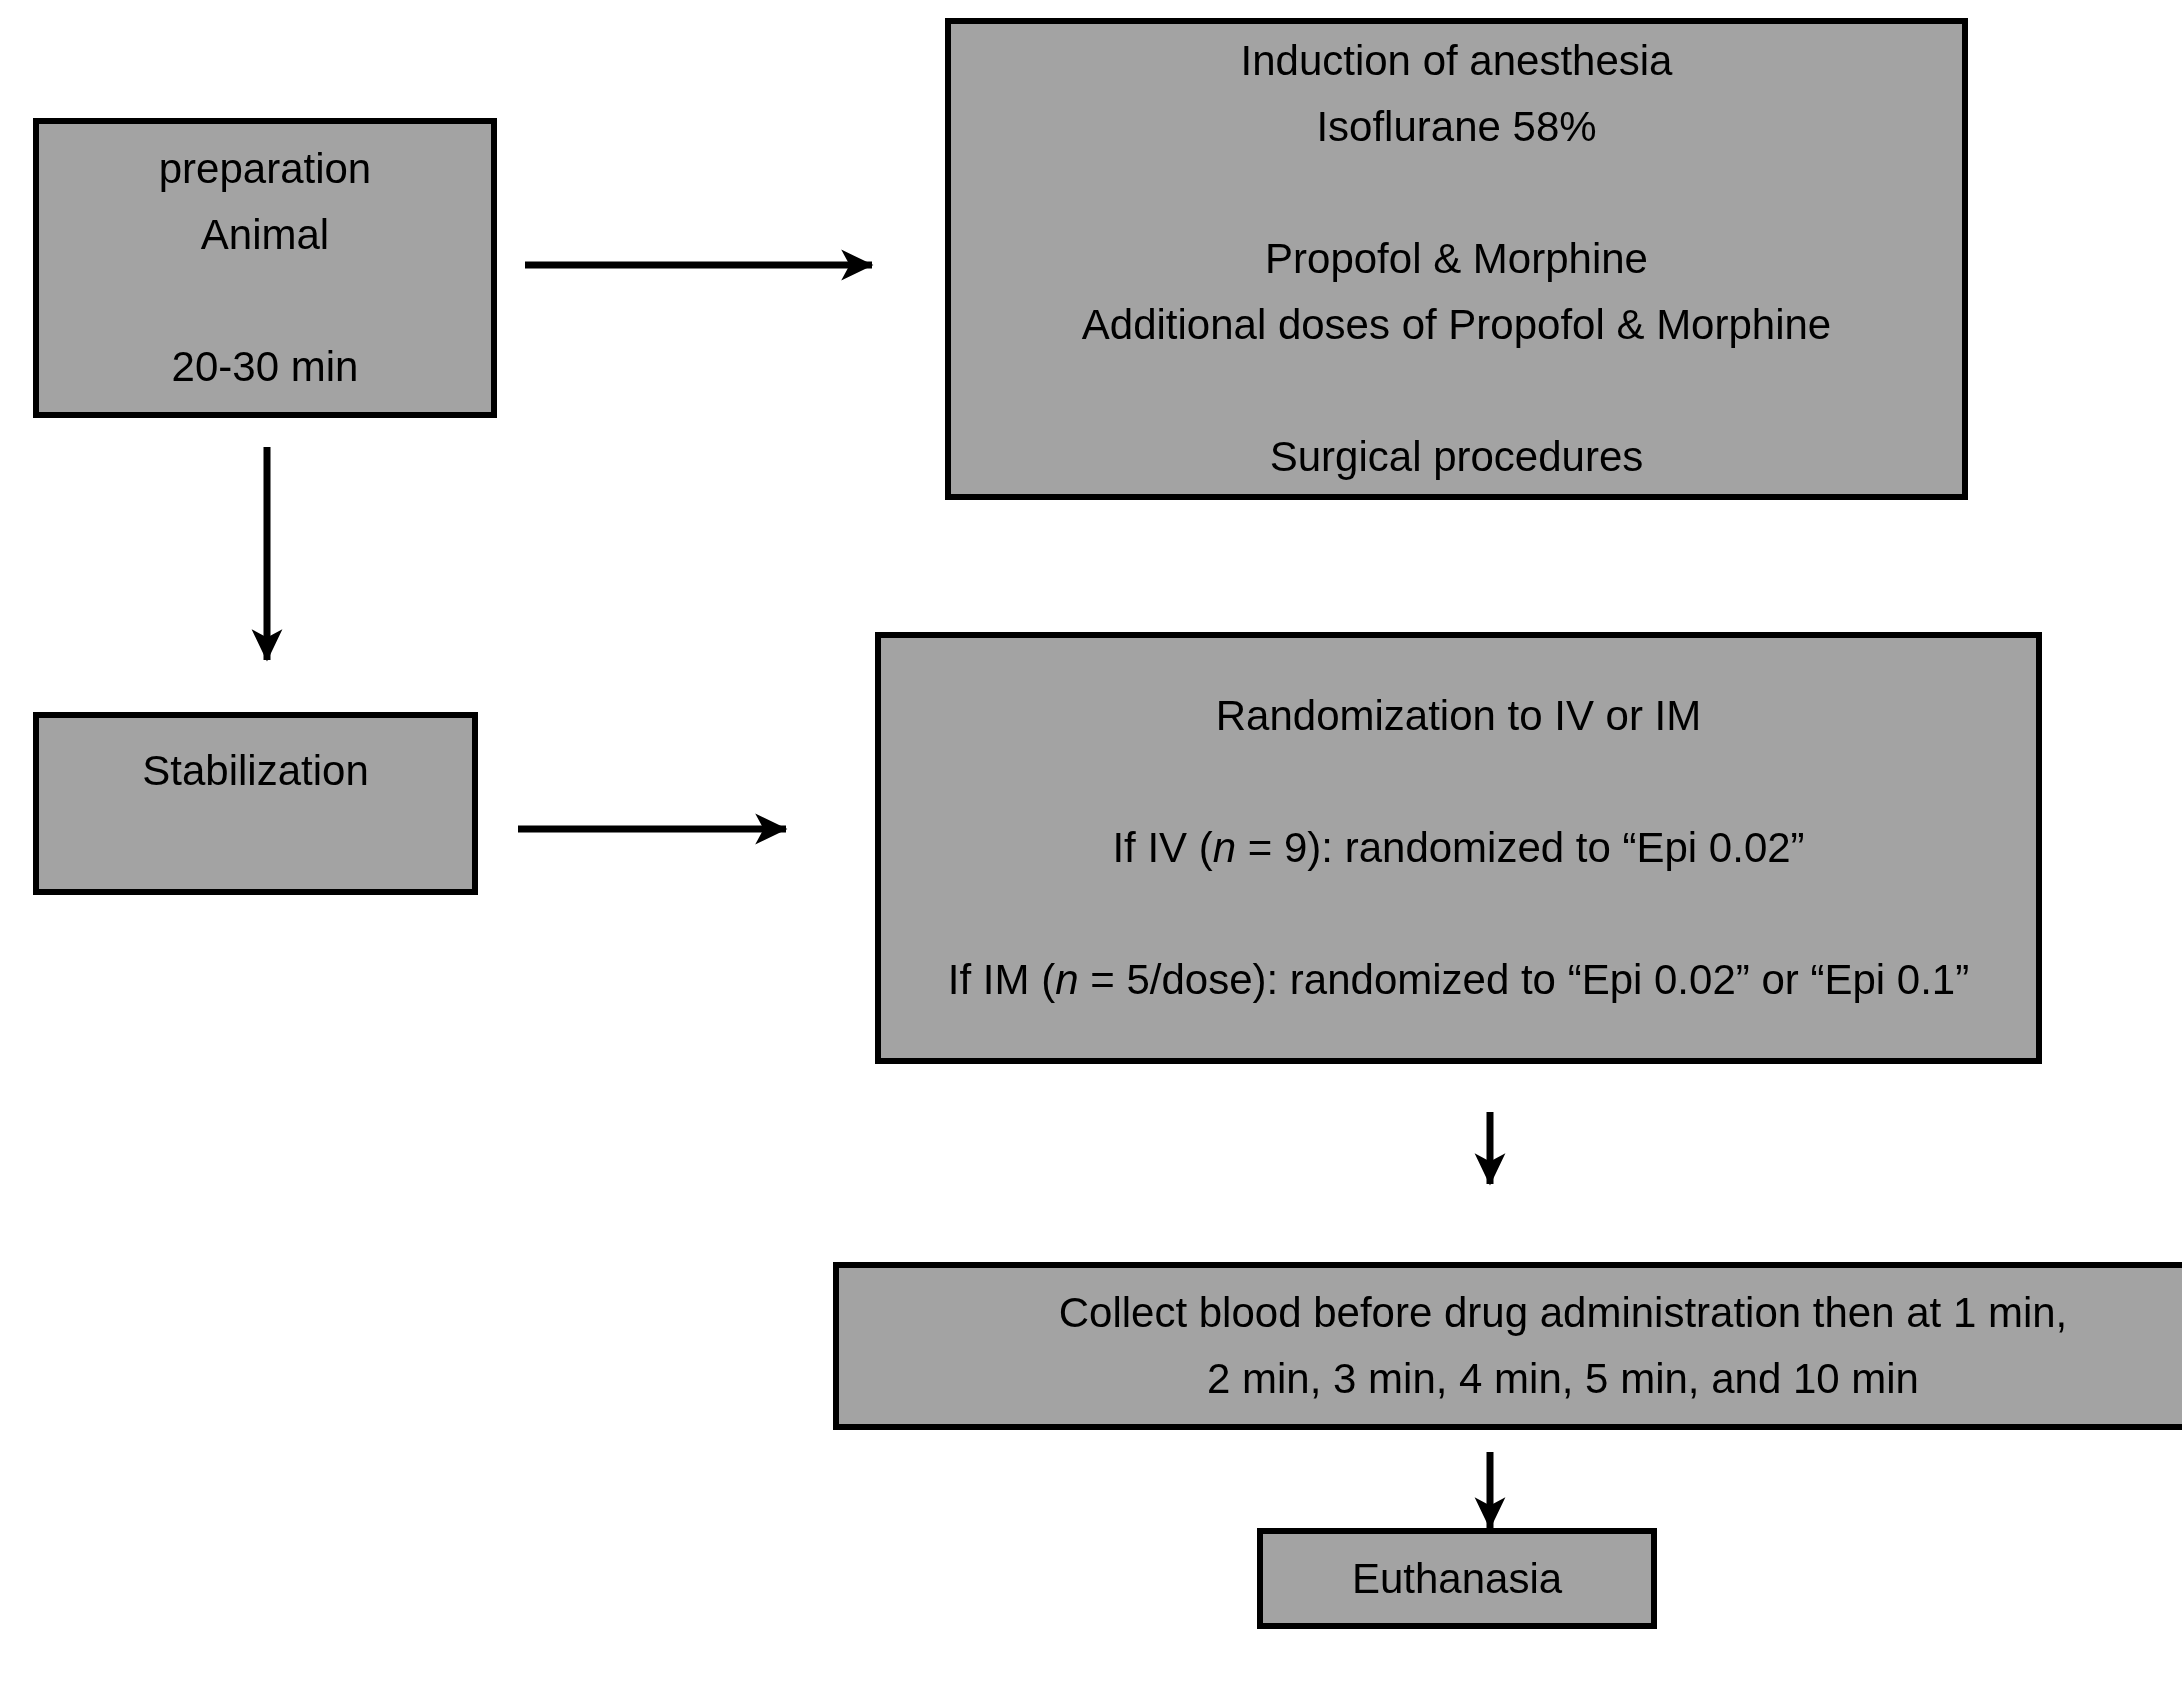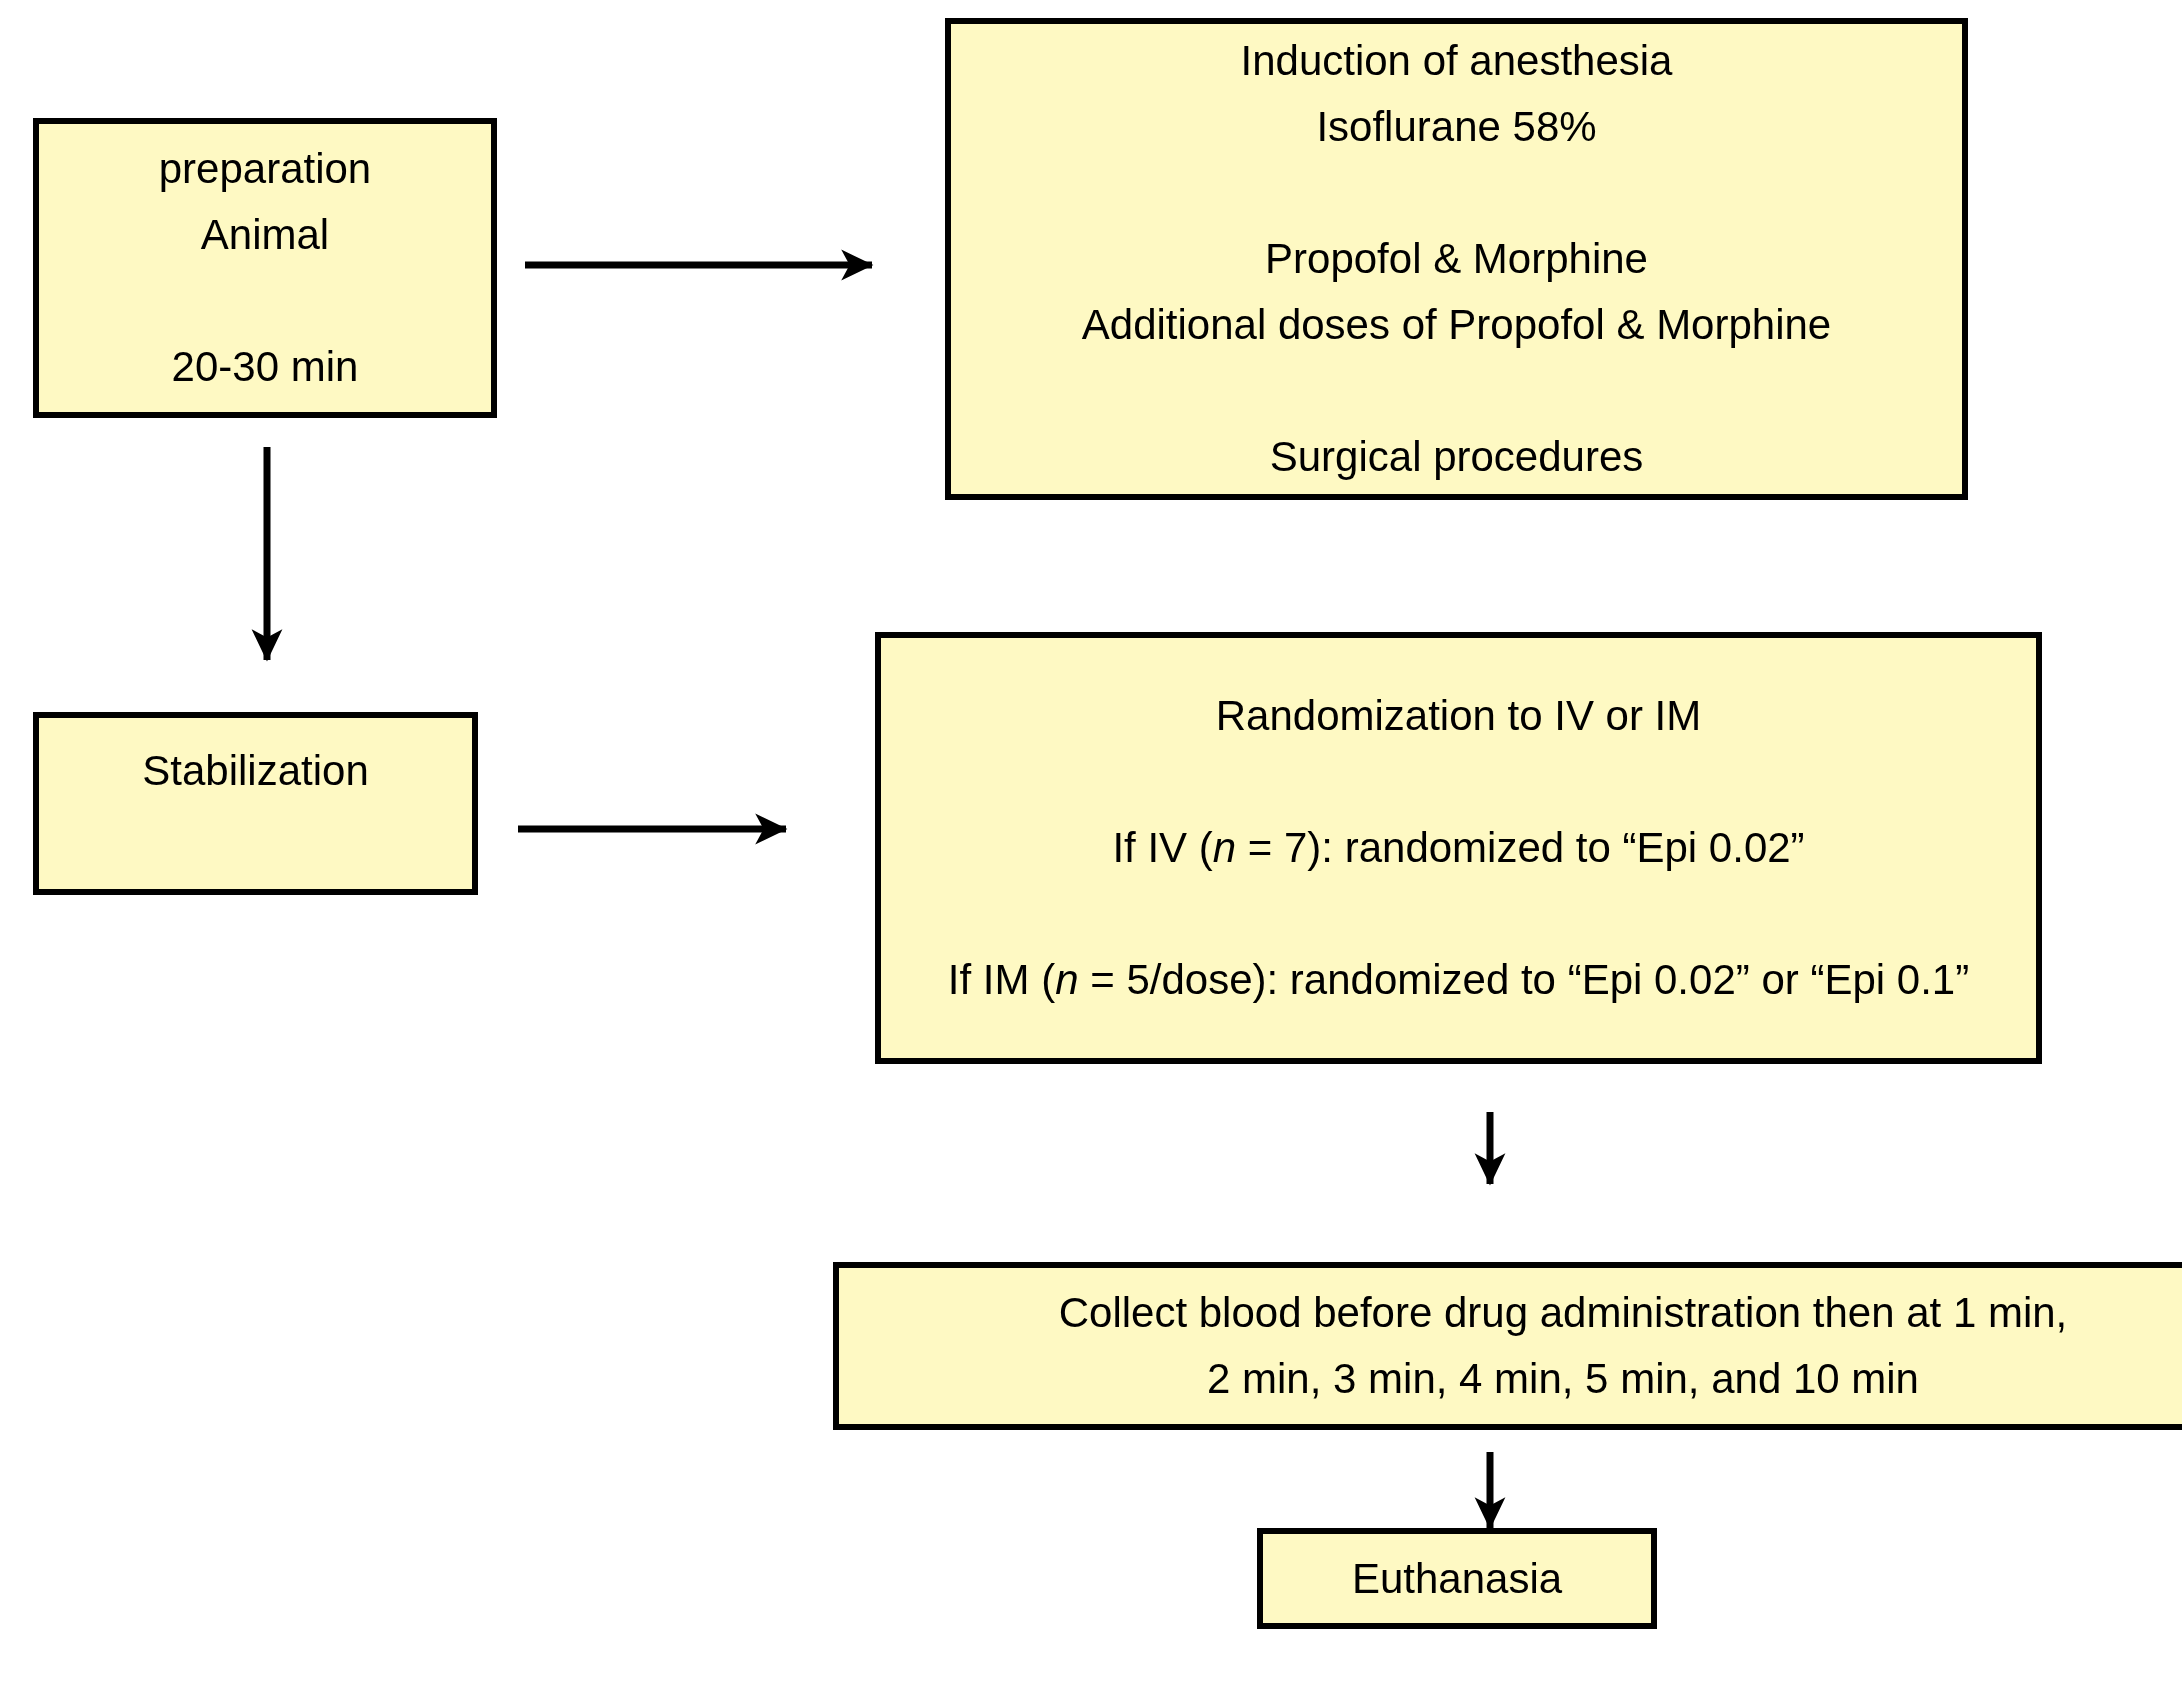--- a/index.html
+++ b/index.html
@@ -11,21 +11,21 @@
     position: relative;
     width: 2182px;
     height: 1708px;
     background: #ffffff;
     font-family: "Liberation Sans", sans-serif;
     color: #000000;
   }
   .box {
     position: absolute;
     border: 6px solid #000000;
-    background: #fef9c3;
+    background: #a3a3a3;
     box-sizing: border-box;
     display: flex;
     flex-direction: column;
     justify-content: center;
     align-items: flex-end;
     text-align: center;
     font-size: 42px;
     line-height: 66px;
     padding: 0 20px;
   }
@@ -84,21 +84,21 @@
   </div>
 
   <div id="box-stabilization" class="box">
     <div class="line">Stabilization</div>
     <div class="line"></div>
   </div>
 
   <div id="box-randomization" class="box">
     <div class="line">Randomization to IV or IM</div>
     <div class="line"></div>
-    <div class="line"><span>If IV (</span><i>n</i><span> = 7): randomized to “Epi 0.02”</span></div>
+    <div class="line"><span>If IV (</span><i>n</i><span> = 9): randomized to “Epi 0.02”</span></div>
     <div class="line"></div>
     <div class="line"><span>If IM (</span><i>n</i><span> = 5/dose): randomized to “Epi 0.02” or “Epi 0.1”</span></div>
   </div>
 
   <div id="box-collect-blood" class="box">
     <div class="line">Collect blood before drug administration then at 1 min,</div>
     <div class="line">2 min, 3 min, 4 min, 5 min, and 10 min</div>
   </div>
 
   <div id="box-euthanasia" class="box">

